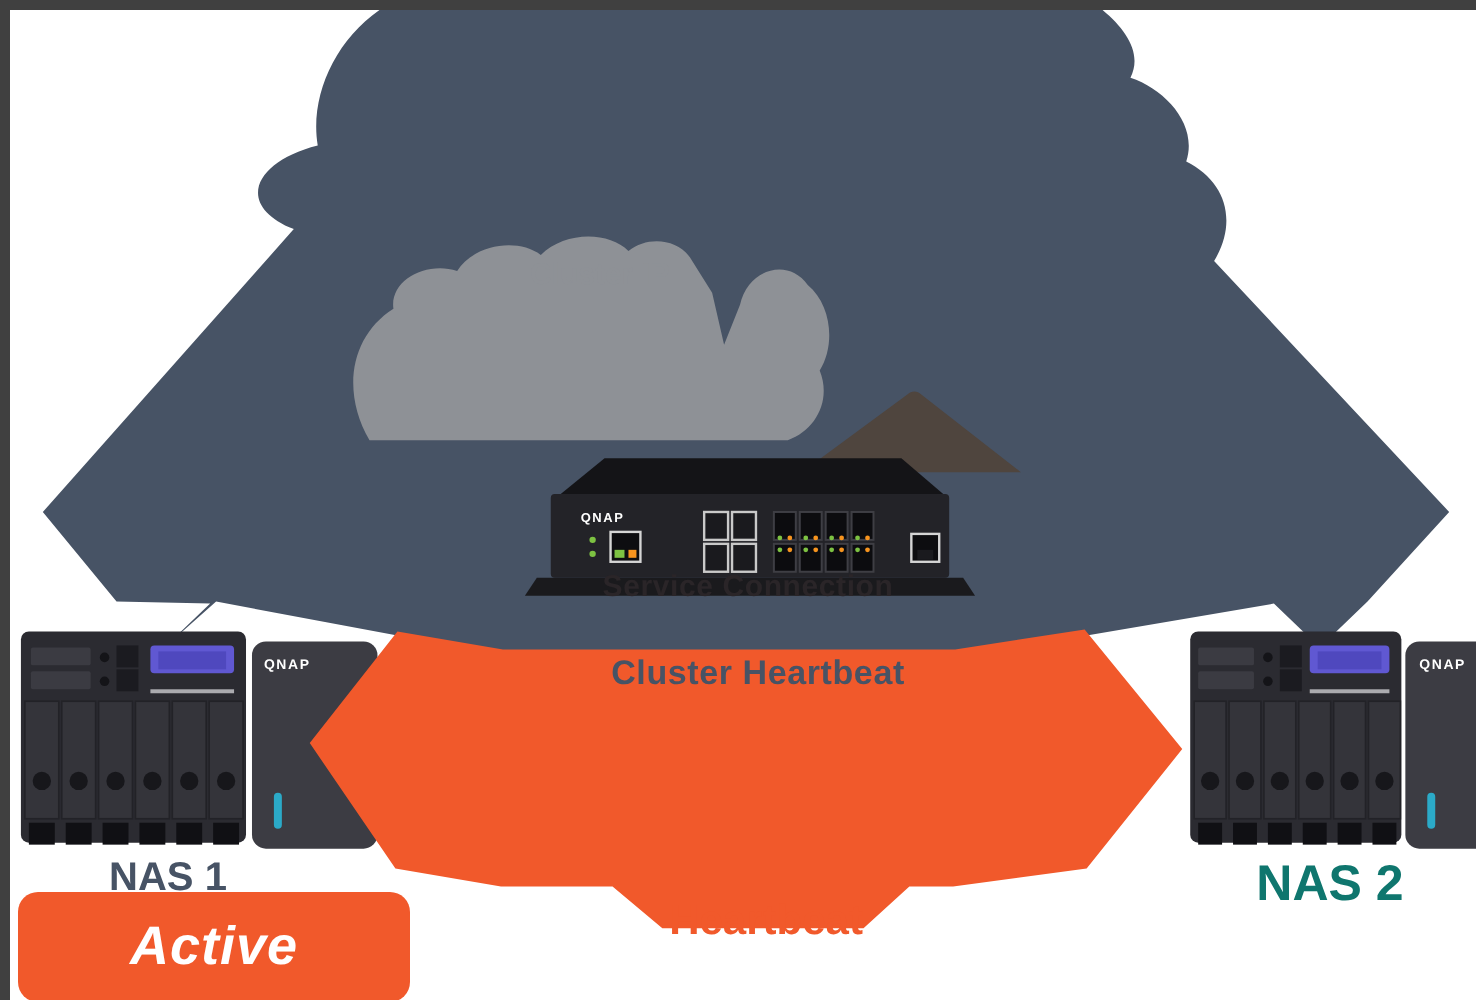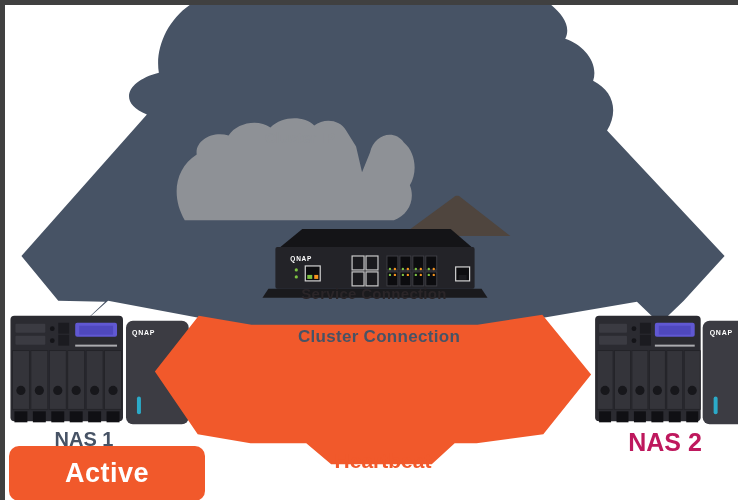--- a/index.html
+++ b/index.html
@@ -8,27 +8,27 @@
     background:#ffffff;border:5px solid #404040;overflow:hidden;
     font-family:"Liberation Sans", sans-serif;
   }
   .stage svg{position:absolute;left:0;top:0;}
   .lbl{position:absolute;transform:translateX(-50%);white-space:nowrap;font-weight:bold;}
   .lbl-cluster-ip{left:295px;top:124px;font-size:15px;color:#8e9196;}
   .lbl-service{left:369px;top:280px;font-size:15px;color:#2a2528;letter-spacing:.3px;}
   .lbl-cluster{left:374px;top:322px;font-size:17px;color:#475365;letter-spacing:.3px;}
   .lbl-heartbeat{left:378px;top:444px;font-size:21px;color:#f1592b;}
   .lbl-nas1{left:79px;top:423px;font-size:20px;color:#475365;}
-  .lbl-nas2{left:660px;top:423px;font-size:25px;color:#be185d;}
+  .lbl-nas2{left:660px;top:423px;font-size:25px;color:#0f766e;}
   .badge{
     position:absolute;height:55px;border-radius:10px;
     display:flex;align-items:center;justify-content:center;
     color:#fff;font-size:27px;font-weight:bold;letter-spacing:.5px;
   }
-  .badge-active{left:4px;top:441px;width:196px;background:#f1592b;}
+  .badge-active{left:4px;top:441px;width:196px;background:#f1592b;font-style:italic;}
   .badge-passive{left:540px;top:441px;width:195px;background:#8fa3b0;}
 </style>
 </head>
 <body>
 
 <div class="stage">
 
   <svg width="736" height="498" viewBox="0 0 738 500">
 
     <path fill="#475365" d="
@@ -213,19 +213,19 @@
       L 194,312 L 247,321 L 474,321 L 539,311
       L 588,371
       L 540,431 L 473,440 L 451,440
       L 428,461 L 327,461 L 302,440
       L 246,440 L 193,431
       Z"></path>
   </svg>
 
   <div class="lbl lbl-cluster-ip">Cluster IP</div>
   <div class="lbl lbl-service">Service Connection</div>
-  <div class="lbl lbl-cluster">Cluster Connection</div>
+  <div class="lbl lbl-cluster">Cluster Heartbeat</div>
   <div class="lbl lbl-heartbeat">Heartbeat</div>
   <div class="lbl lbl-nas1">NAS 1</div>
   <div class="lbl lbl-nas2">NAS 2</div>
 
   <div class="badge badge-active">Active</div>
 </div>
 
 </body></html>

